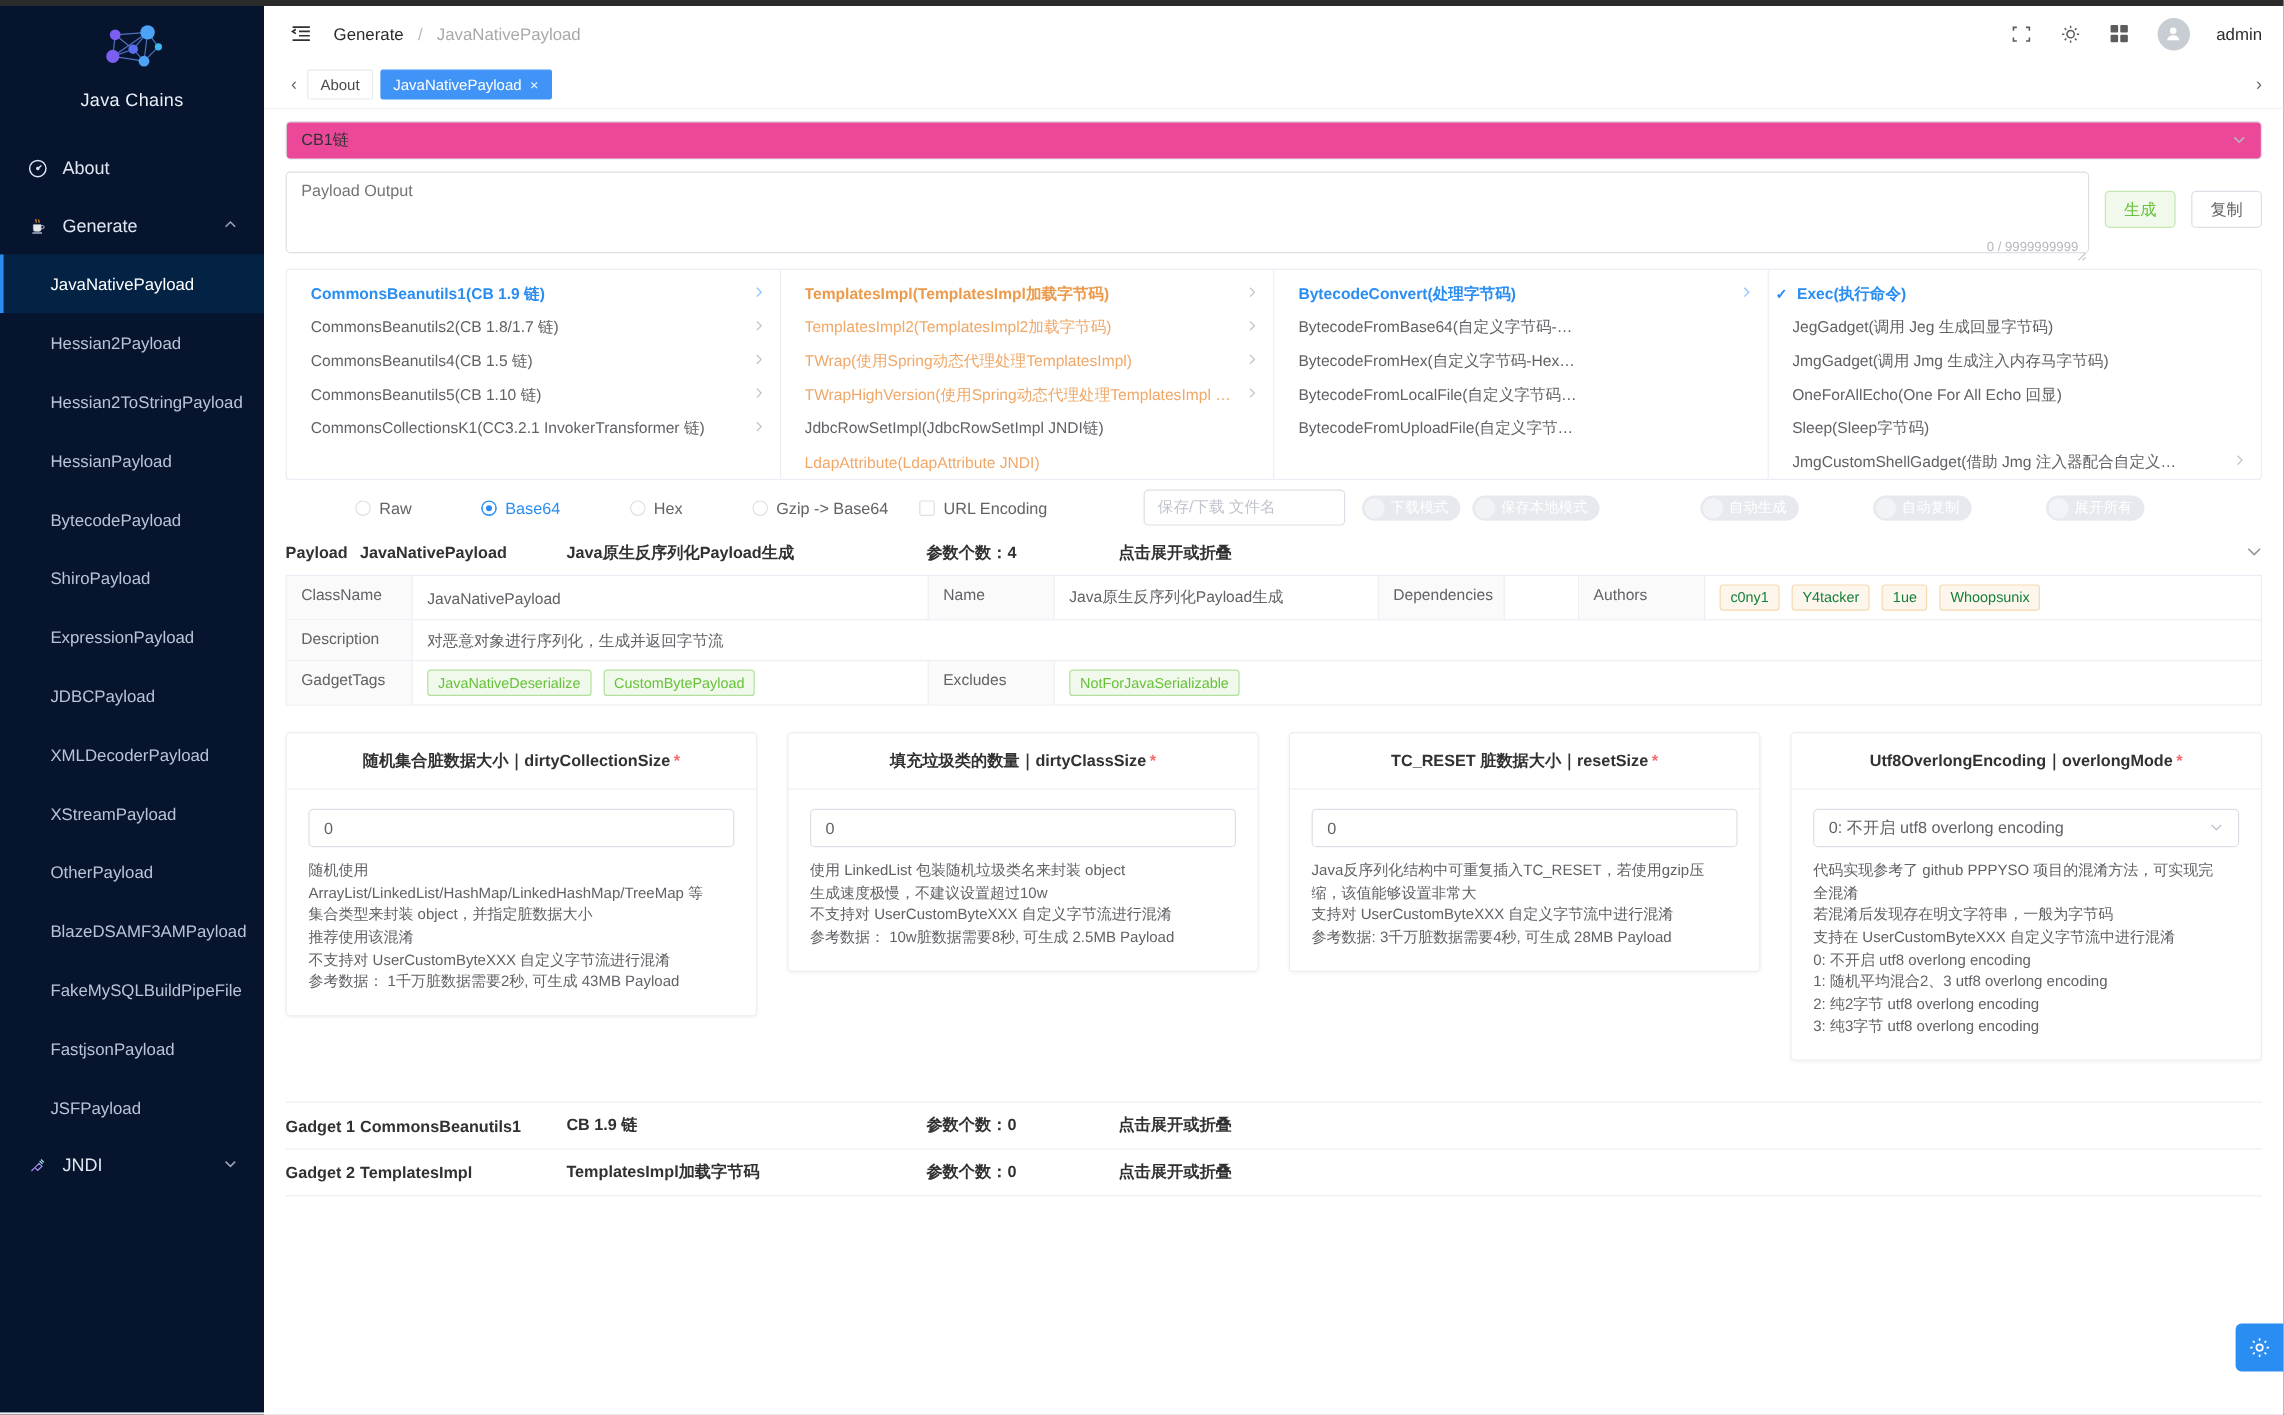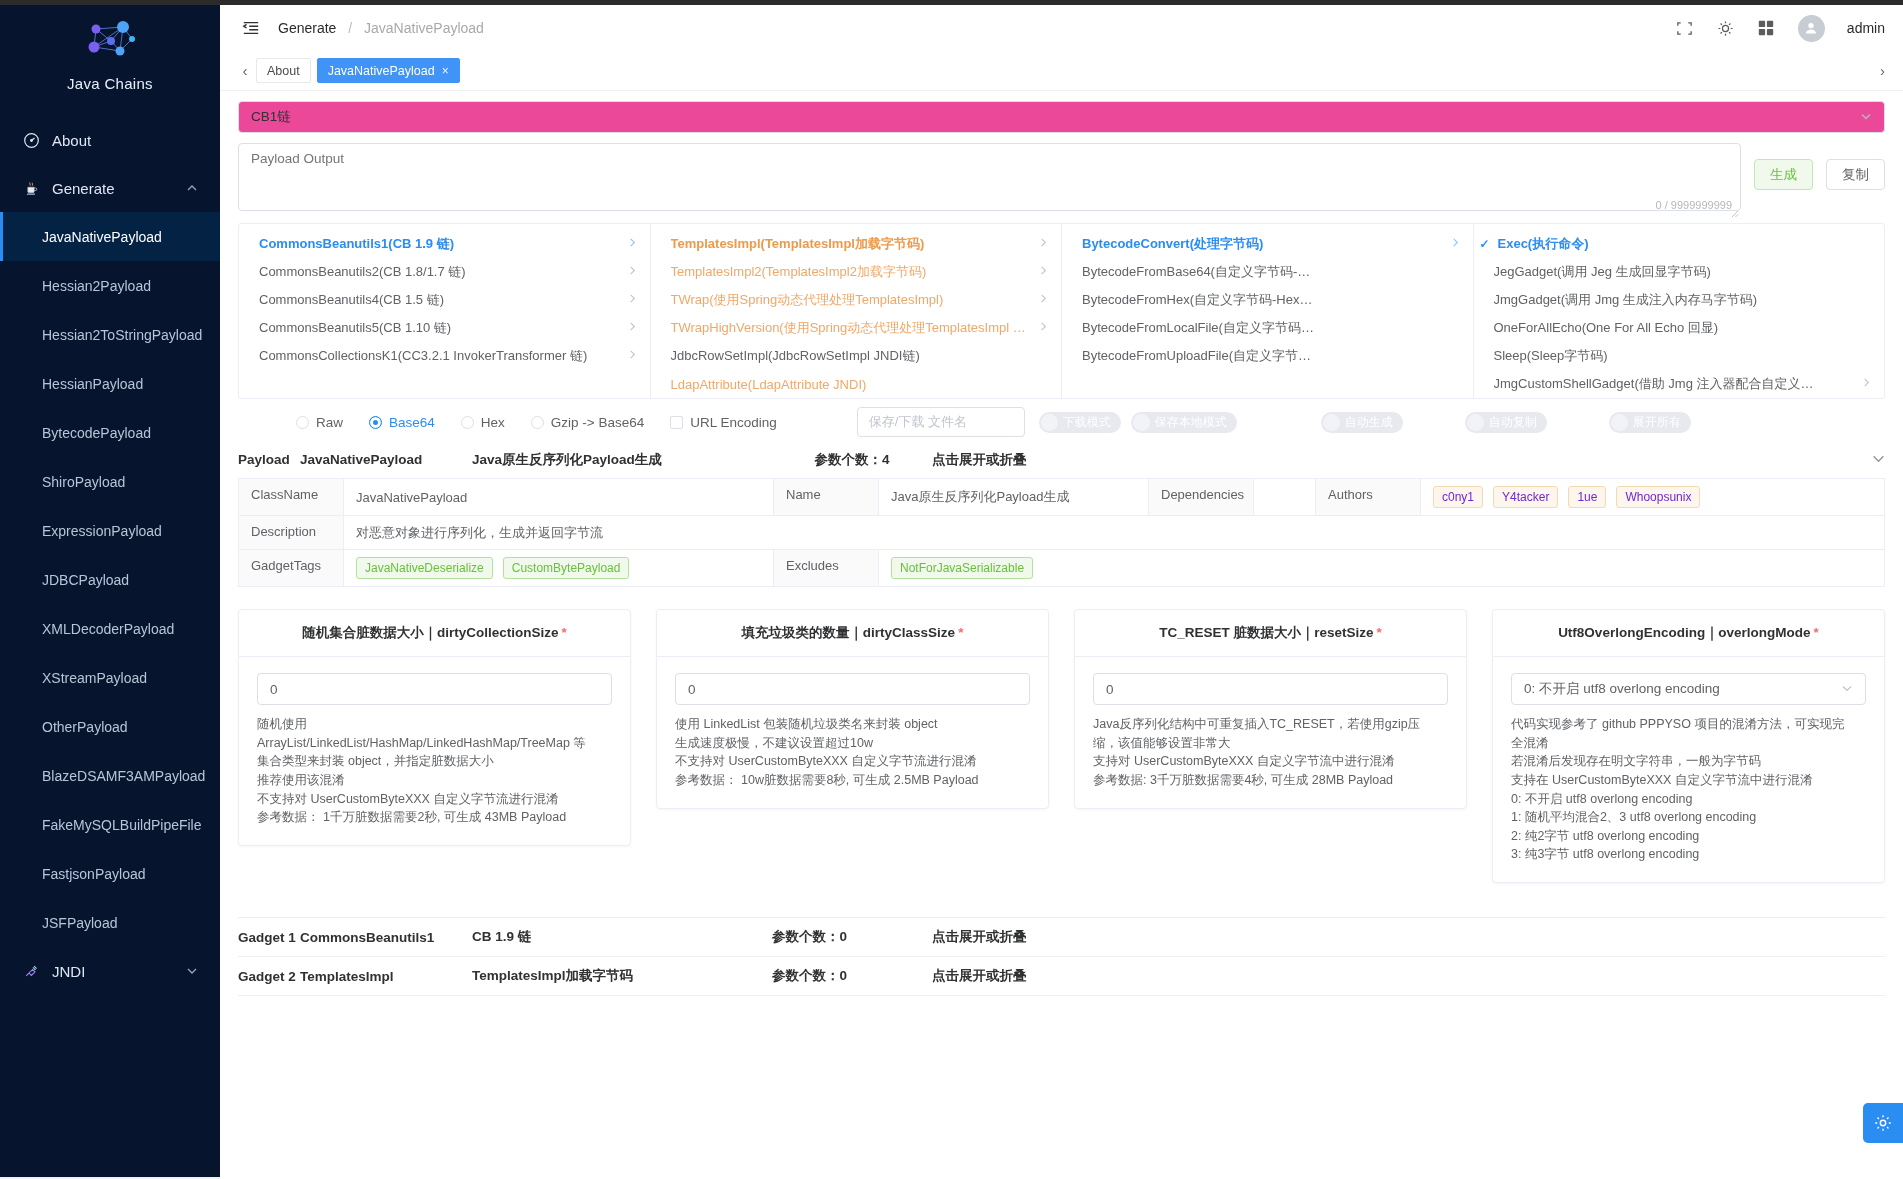--- a/index.html
+++ b/index.html
@@ -136,36 +136,36 @@
   .switch .lbl { font-size: 12px; color: #fff; white-space: nowrap; }
 
   
   .psum {
     display: flex; align-items: center; height: 38px; font-size: 13.5px; color: #303133;
     font-weight: bold; border-bottom: 1px solid #ebeef5;
   }
   .psum .c1 { width: 62px; }
   .psum .c2 { width: 172px; }
   .psum .c3 { width: 300px; }
-  .psum .c4 { width: 160px; text-align: center; }
+  .psum .c4 { width: 160px; }
   .psum .c5 { flex:1; }
   .psum .caret { color:#909399; font-weight: normal; font-size: 12px; }
 
   .dtable { width: 100%; border: 1px solid #ebeef5; border-top: none; font-size: 13px; color: #606266; }
   .drow { display: flex; border-bottom: 1px solid #ebeef5; min-height: 34px; }
   .drow:last-child { border-bottom: none; }
   .dlbl { width: 105px; background: #fafafa; padding: 8px 12px; border-right: 1px solid #ebeef5; font-size:13px; }
   .dval { padding: 7px 12px; border-right: 1px solid #ebeef5; display:flex; align-items:center; gap: 10px; flex-wrap: wrap; }
   .dval:last-child { border-right: none; }
   .tag {
     display:inline-flex; align-items:center; height: 22px; padding: 0 8px; border-radius: 3px;
     font-size: 12px; border: 1px solid; background: #fff;
   }
   .tag.green { color: #67c23a; border-color: #b3e19d; background:#f0f9eb; }
-  .tag.orange { color: #6d28d9; border-color: #f5dab1; background:#fdf6ec; }
+  .tag.orange { color: #15803d; border-color: #f5dab1; background:#fdf6ec; }
 
   
   .cards { display: flex; gap: 25px; margin-top: 22px; align-items: flex-start; }
   .card { flex: 1 1 0; border: 1px solid #ebeef5; border-radius: 4px; background:#fff; min-width:0;
           box-shadow: 0 1px 3px rgba(0,0,0,.04); }
   .card-head {
     text-align: center; font-size: 13.5px; font-weight: bold; color: #303133;
     padding: 14px 10px; border-bottom: 1px solid #ebeef5;
   }
   .req { color: #f56c6c; margin-left: 3px; }
@@ -508,21 +508,21 @@
             <div class="opt ">
               <span class="txt">JmgCustomShellGadget(借助 Jmg 注入器配合自定义…</span>
               <span class="arr"><svg width="11" height="11" viewBox="0 0 12 12" fill="none" stroke="currentColor" stroke-width="1.2">
                   <path d="M4 2l4 4-4 4"></path>
                 </svg></span>
             </div>
           </div>
         </div>
 
       <div class="toolbar">
-        <div id="radios" style="display:flex;align-items:flex-start;">
+        <div id="radios" style="display:flex;align-items:flex-start;gap:32px;">
             <div class="radio">
               <span class="dot"></span>
               <span>Raw</span>
             </div>
             <div class="radio on">
               <span class="dot"></span>
               <span>Base64</span>
             </div>
             <div class="radio">
               <span class="dot"></span>

